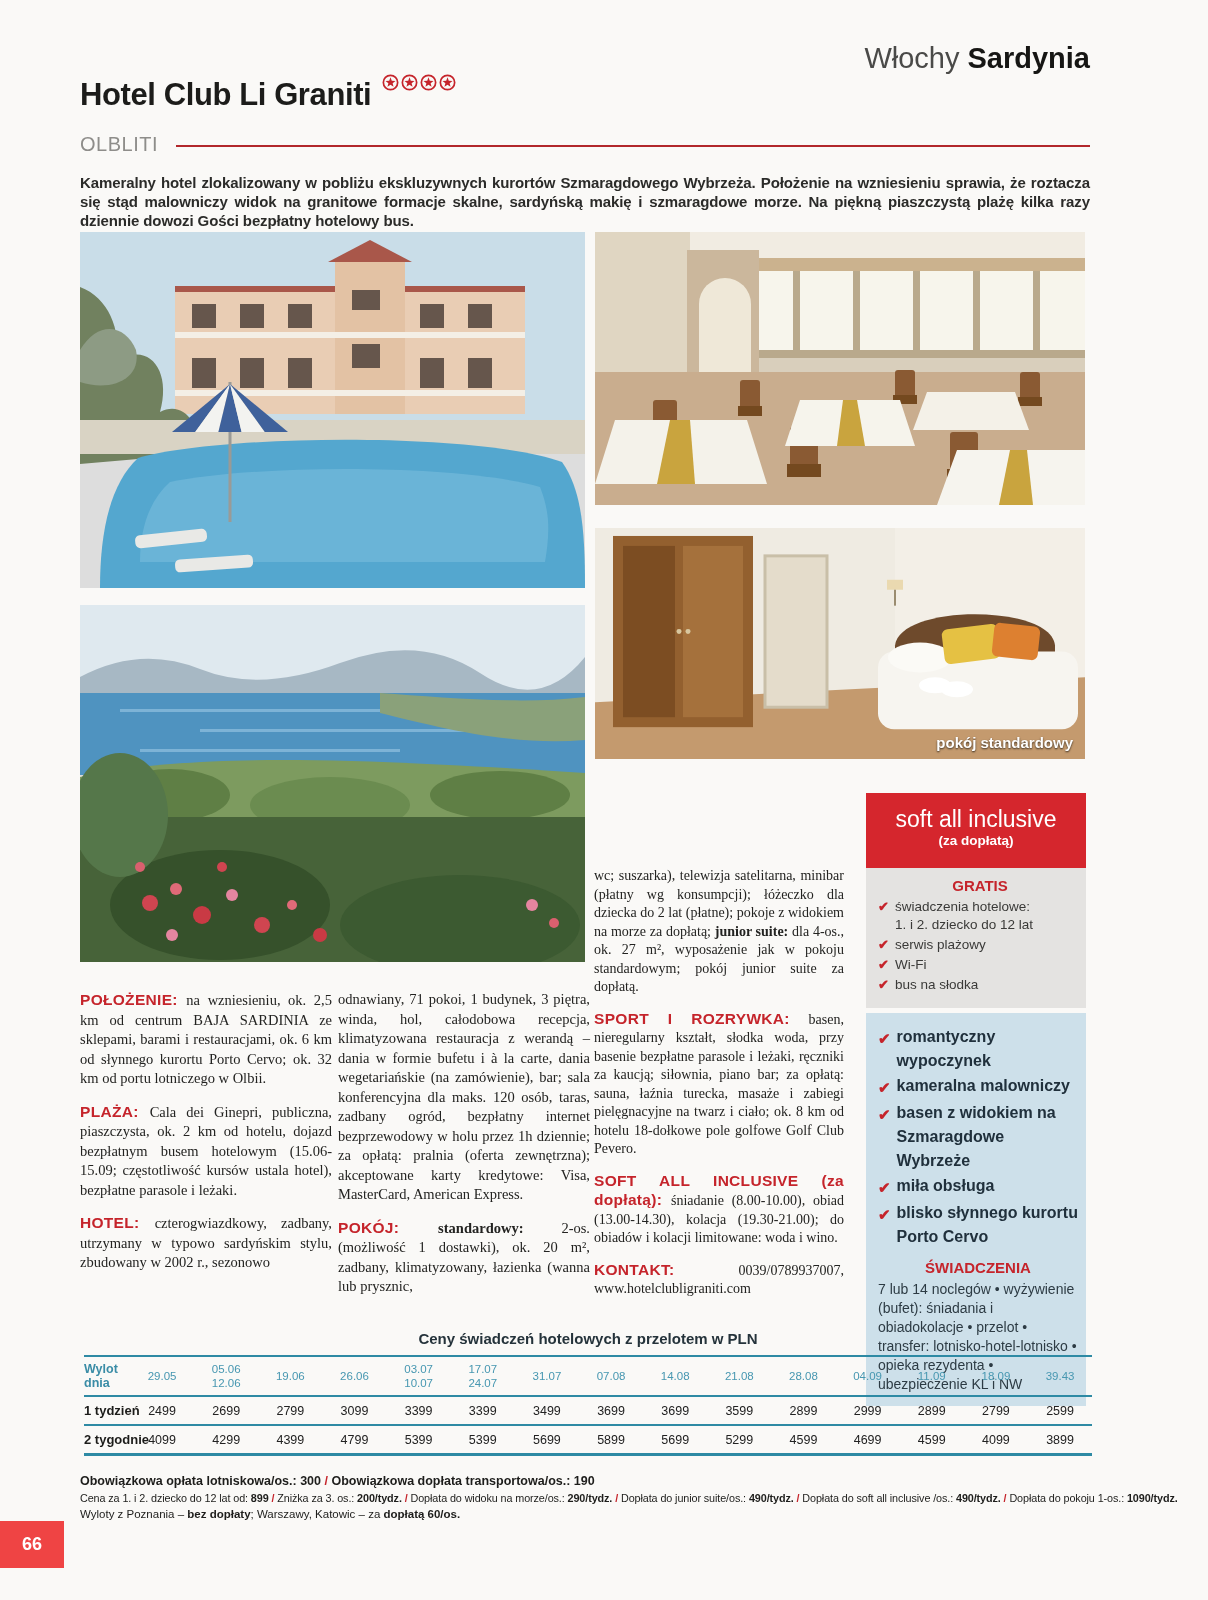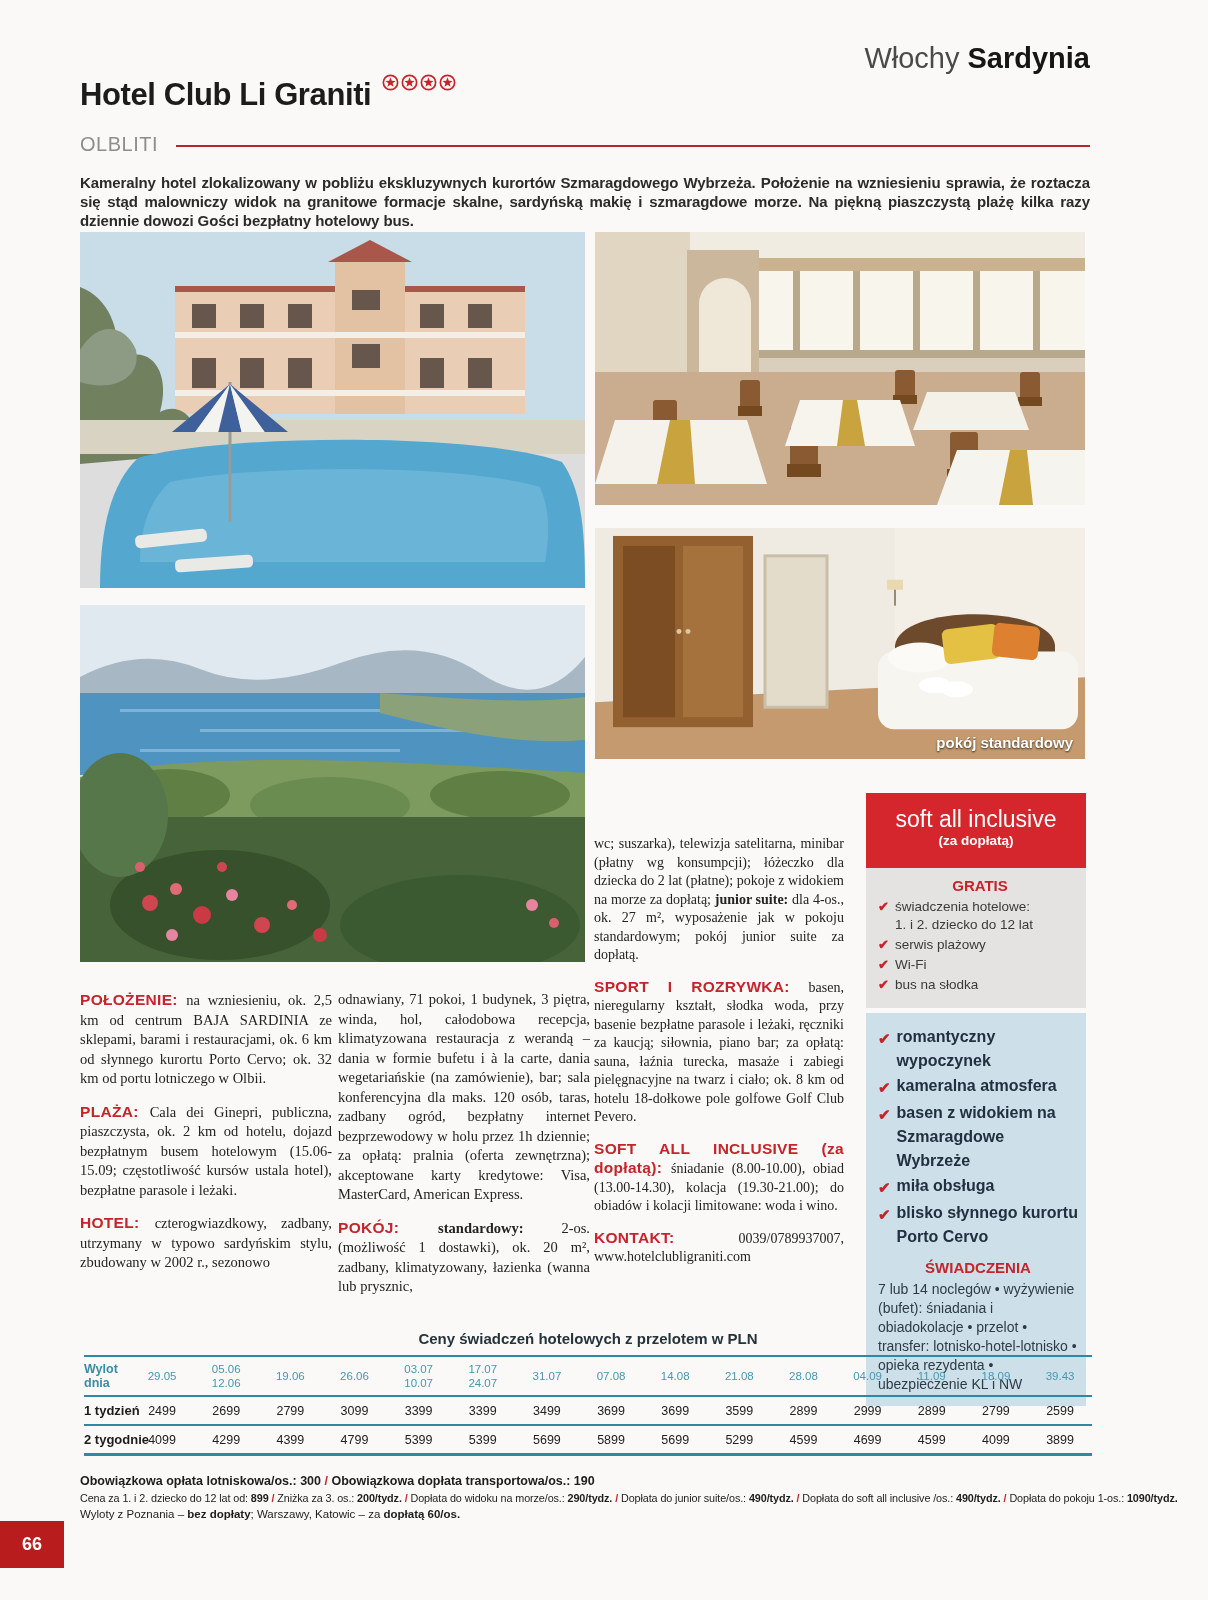--- a/index.html
+++ b/index.html
@@ -26,21 +26,21 @@
   .photo-restaurant{left:595px;top:232px;width:490px;height:273px;}
   .photo-bedroom{left:595px;top:528px;width:490px;height:231px;}
   .photo-landscape{left:80px;top:605px;width:505px;height:357px;}
   .photo-caption{position:absolute;right:12px;bottom:8px;color:#fff;font-size:15px;font-weight:700;
                  text-shadow:0 1px 2px rgba(0,0,0,0.75);}
 
   
   .col{position:absolute;font-family:"Liberation Serif",serif;color:#232321;text-align:justify;}
   .col1{left:80px;top:990px;width:252px;font-size:14.5px;line-height:19.5px;}
   .col2{left:338px;top:990px;width:252px;font-size:14.5px;line-height:19.5px;}
-  .col3{left:594px;top:835px;width:250px;font-size:14px;line-height:18.5px;}
+  .col3{left:594px;top:867px;width:250px;font-size:14px;line-height:18.5px;}
   .para{margin:0 0 13px 0;}
   .sec-h{font-family:"Liberation Sans",sans-serif;font-weight:700;color:#c5242b;font-size:15.5px;letter-spacing:0.3px;}
   .b{font-weight:700;}
 
   
   .sidebar{position:absolute;left:866px;top:793px;width:220px;}
   .promo{background:#d5262d;height:75px;text-align:center;color:#fff;}
   .promo-title{font-size:23px;padding-top:13px;}
   .promo-sub{font-size:13.5px;font-weight:700;}
   .gratis-box{background:#e4e3e1;padding:9px 4px 12px 12px;}
@@ -66,21 +66,21 @@
   .pt-val{flex:1;text-align:center;font-size:12.5px;color:#222;}
 
   
   .notes{position:absolute;left:80px;top:1474px;width:1015px;color:#1d1d1b;}
   .n1{font-size:12.5px;font-weight:700;margin-bottom:4px;}
   .n2{font-size:10.8px;white-space:nowrap;margin-bottom:4px;letter-spacing:-0.1px;}
   .n3{font-size:11.5px;}
   .notes .slash{color:#c5242b;font-weight:700;}
   .notes .bold{font-weight:700;}
 
-  .pagenum-box{position:absolute;left:0;top:1521px;width:64px;height:47px;background:#b91c1c;color:#fff;
+  .pagenum-box{position:absolute;left:0;top:1521px;width:64px;height:47px;background:#ef4444;color:#fff;
                display:flex;align-items:center;justify-content:center;font-size:18px;font-weight:700;}
 </style>
 </head>
 <body>
 
 <div class="page">
 
   <div class="region-header">
     <span class="country">Włochy</span><span class="region">Sardynia</span>
   </div>
@@ -308,21 +308,21 @@
         </div>
     </div>
     <div class="blue-box">
       <div id="highlight-list">
           <div class="check-item">
             <span class="check">✔</span>
             <span class="check-text">romantyczny wypoczynek</span>
           </div>
           <div class="check-item">
             <span class="check">✔</span>
-            <span class="check-text">kameralna atmosfera</span>
+            <span class="check-text">kameralna malowniczy</span>
           </div>
           <div class="check-item">
             <span class="check">✔</span>
             <span class="check-text">basen z widokiem na Szmaragdowe Wybrzeże</span>
           </div>
           <div class="check-item">
             <span class="check">✔</span>
             <span class="check-text">miła obsługa</span>
           </div>
           <div class="check-item">

